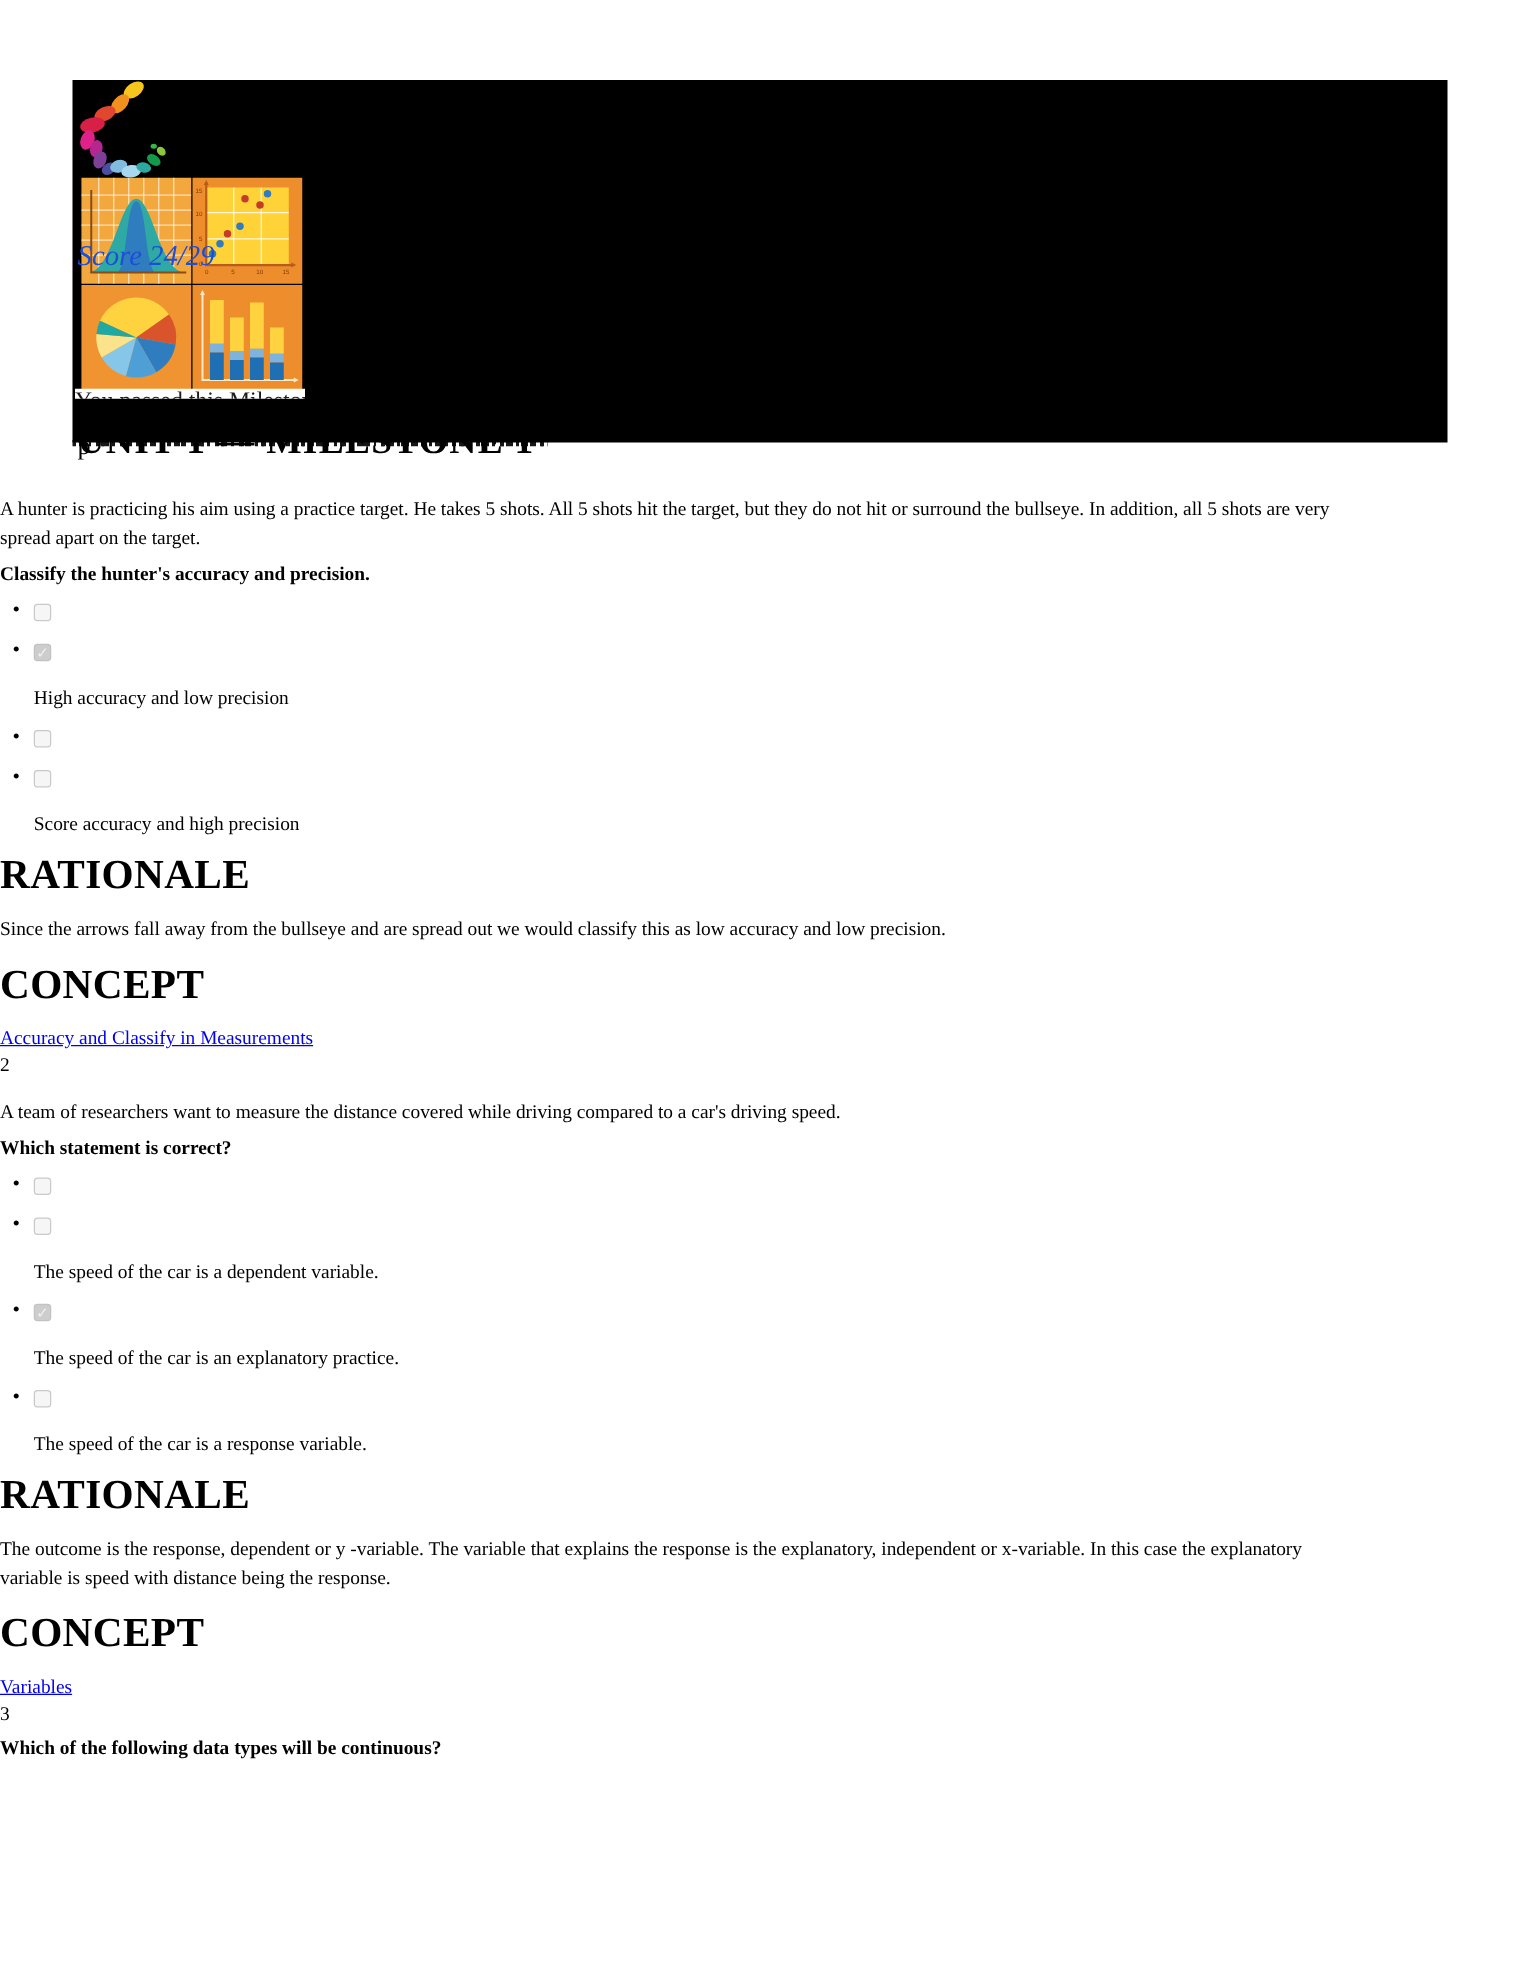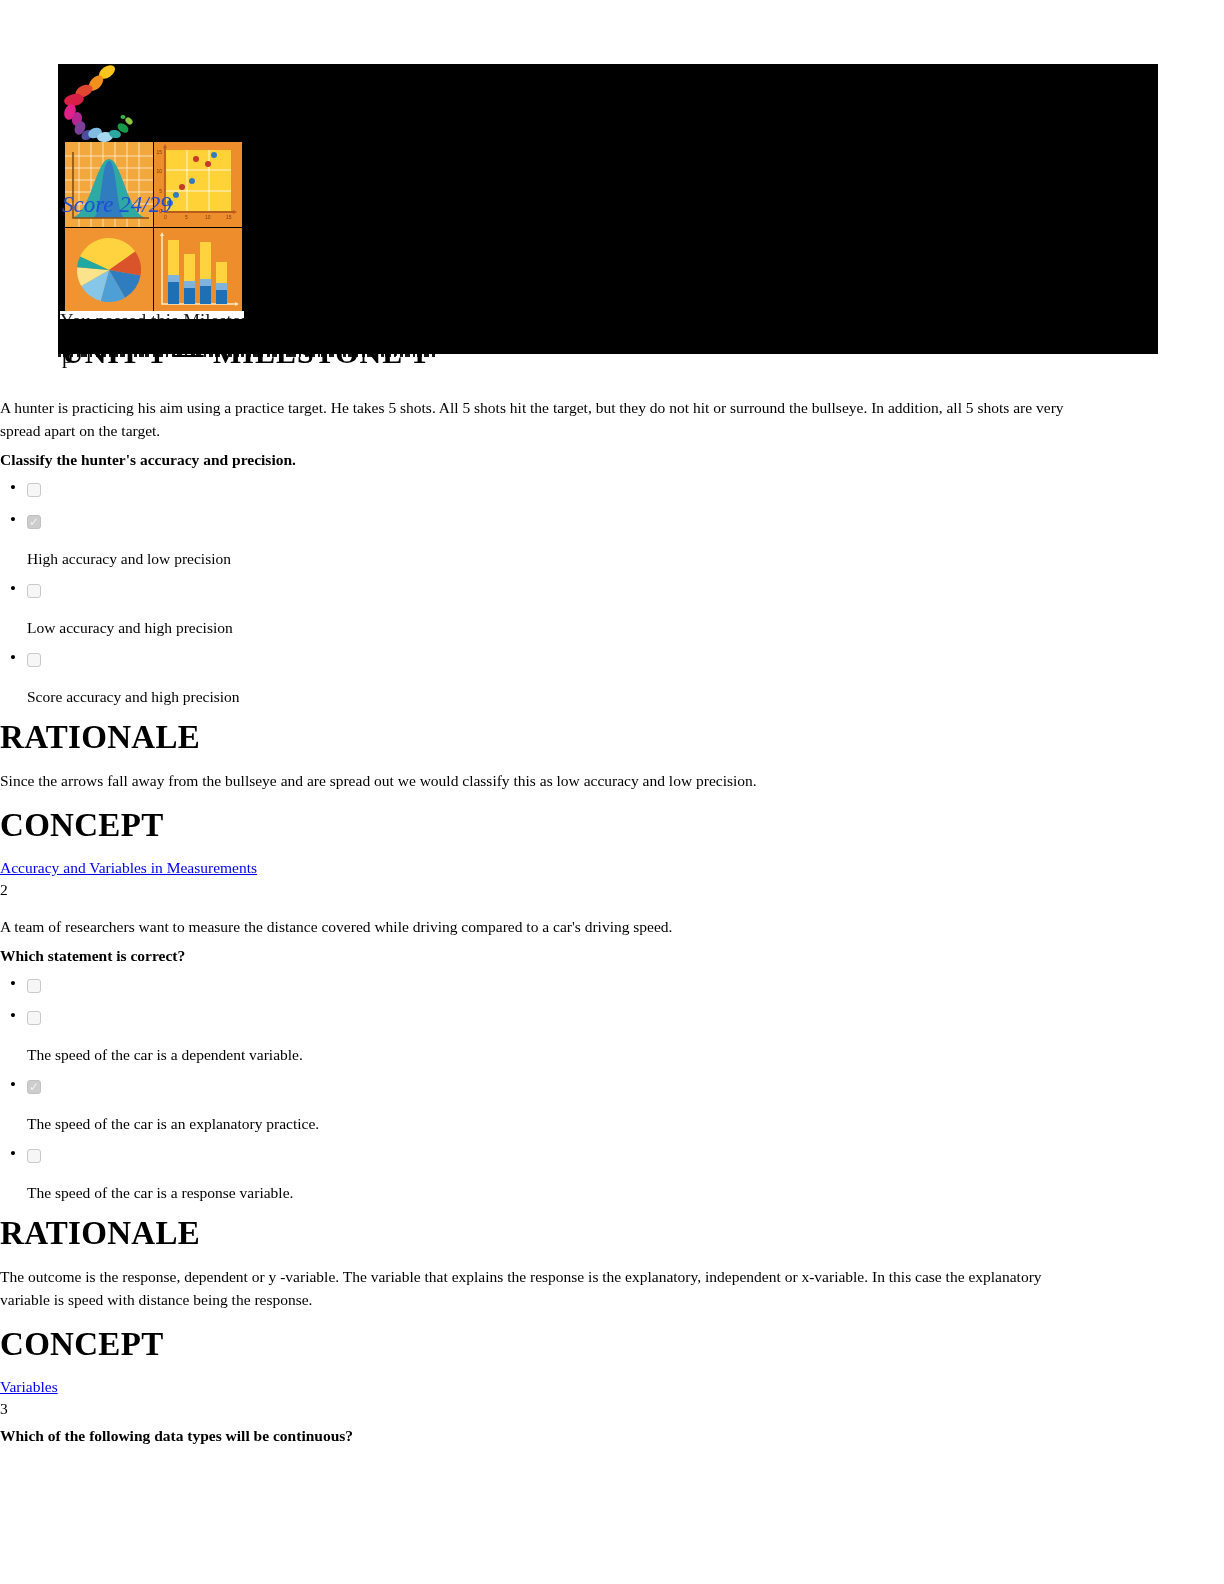--- a/index.html
+++ b/index.html
@@ -209,36 +209,35 @@
             <span class="mark">✓</span>
           </span>
       </div>
       <div class="opt-label">High accuracy and low precision</div>
     </li>
     <li class="option">
       <div class="cb-row">
         <span class="bullet">•</span>
         <span class="checkbox"></span>
       </div>
-      <div class="opt-label">Low accuracy and high precision</div>
     </li>
     <li class="option">
       <div class="cb-row">
         <span class="bullet">•</span>
         <span class="checkbox"></span>
       </div>
       <div class="opt-label">Score accuracy and high precision</div>
     </li>
   </ul>
 
   <h2 class="section">RATIONALE</h2>
   <p class="rationale">Since the arrows fall away from the bullseye and are spread out we would classify this as low accuracy and low precision.</p>
 
   <h2 class="section concept-h">CONCEPT</h2>
-  <a href="#" class="concept-link">Accuracy and Variables in Measurements</a>
+  <a href="#" class="concept-link">Accuracy and Classify in Measurements</a>
 
   
   <p class="qnum">2</p>
   <p class="prompt prompt2">A team of researchers want to measure the distance covered while driving compared to a car's driving speed.</p>
   <p class="bold-q">Which statement is correct?</p>
 
   <ul class="options">
     <li class="option">
       <div class="cb-row">
         <span class="bullet">•</span>

